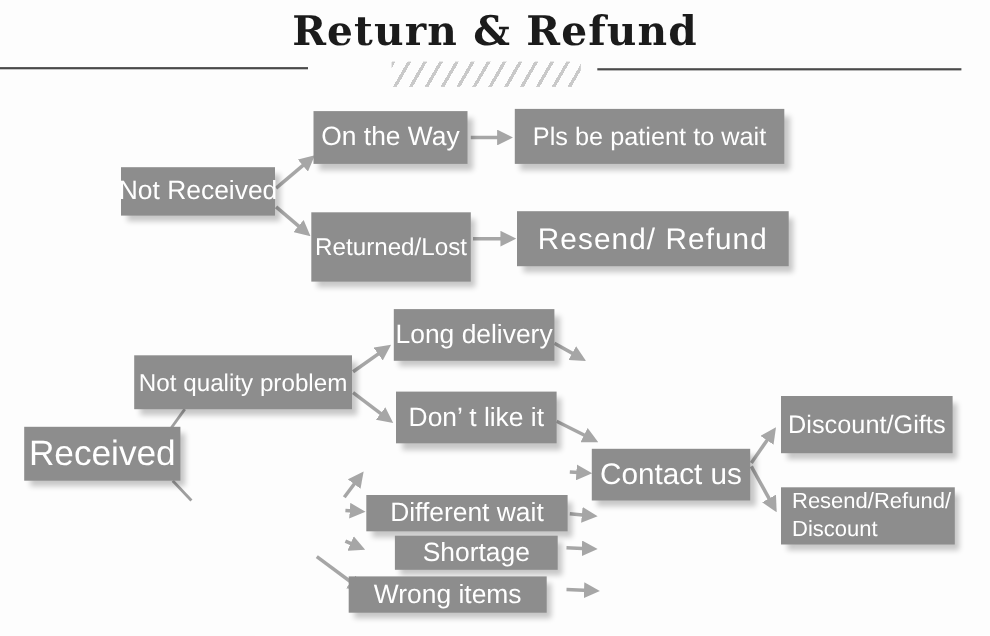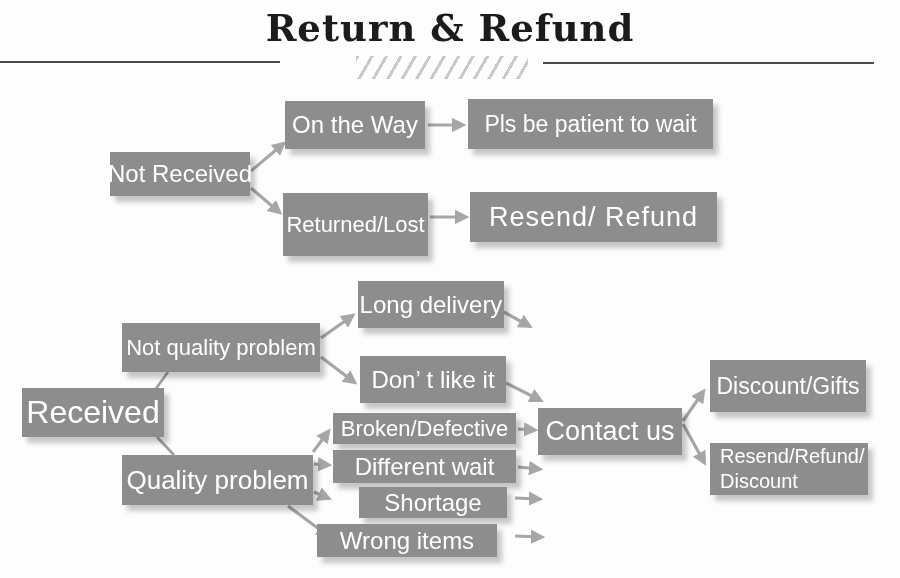--- a/index.html
+++ b/index.html
@@ -99,22 +99,20 @@
   <div class="node n-nr">Not Received</div>
   <div class="node n-otw">On the Way</div>
   <div class="node n-pbw">Pls be patient to wait</div>
   <div class="node n-rl">Returned/Lost</div>
   <div class="node n-rr">Resend/ Refund</div>
 
   <div class="node n-rcv">Received</div>
   <div class="node n-nqp">Not quality problem</div>
   <div class="node n-ld">Long delivery</div>
   <div class="node n-dl">Don’ t like it</div>
-  <div class="node n-qp">Quality problem</div>
-  <div class="node n-bd">Broken/Defective</div>
   <div class="node n-dc">Different wait</div>
   <div class="node n-sh">Shortage</div>
   <div class="node n-wi">Wrong items</div>
   <div class="node n-dg">Discount/Gifts</div>
   <div class="node n-cu">Contact us</div>
   <div class="node n-rrd">Resend/Refund/
 Discount</div>
 
 </div>
 

